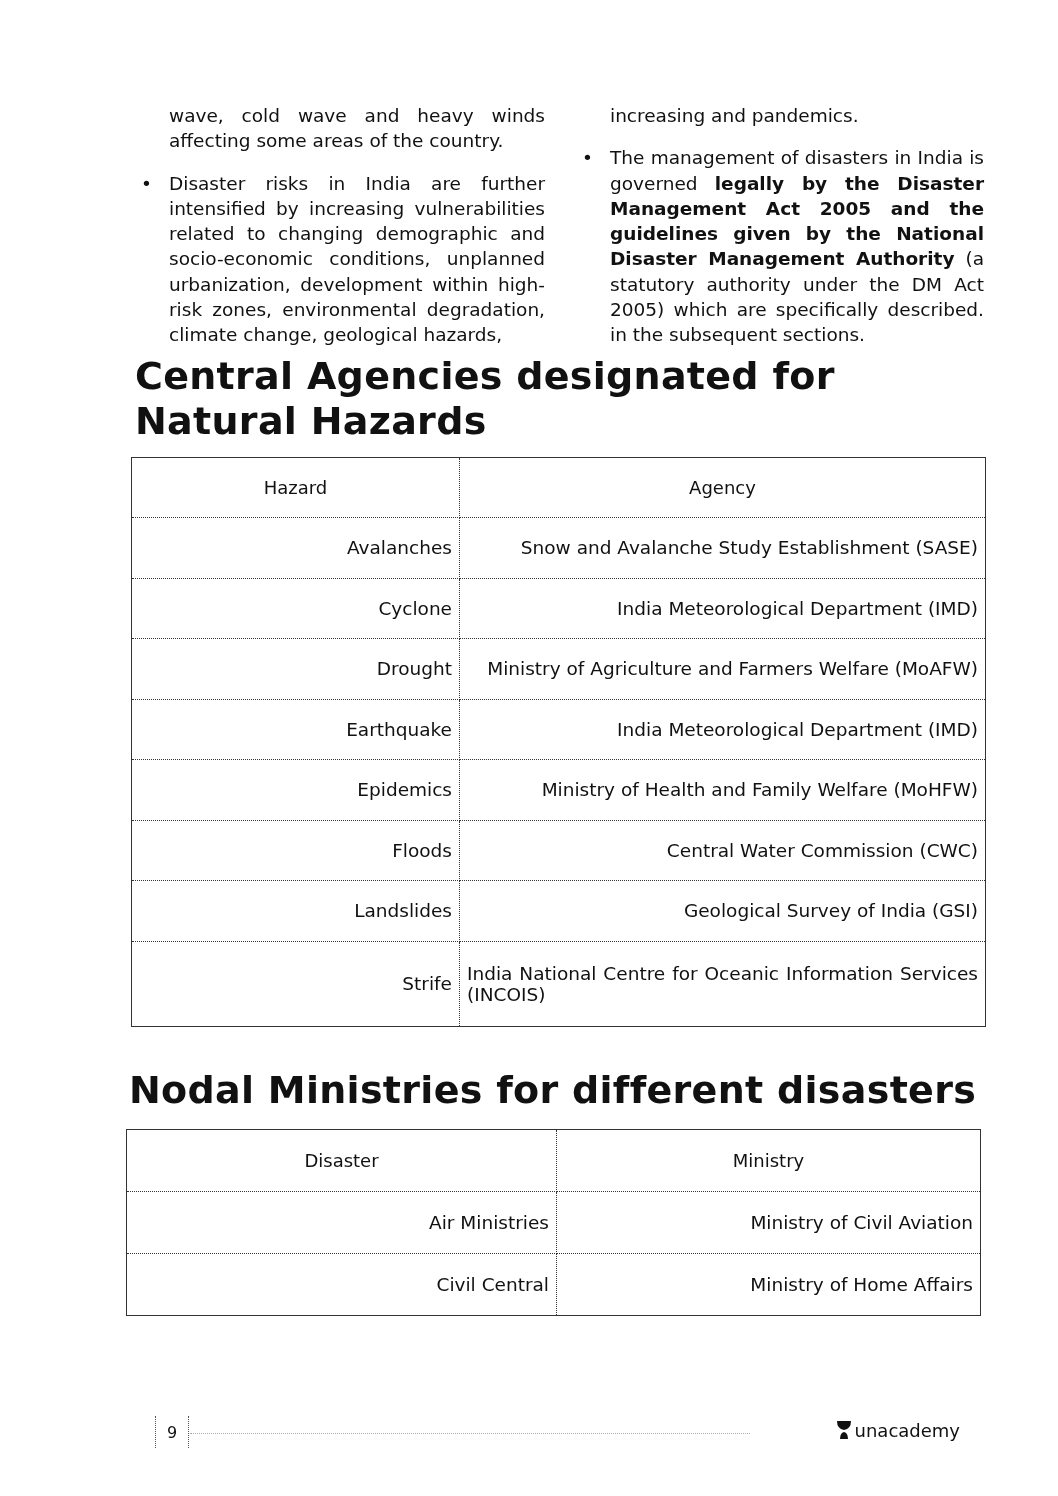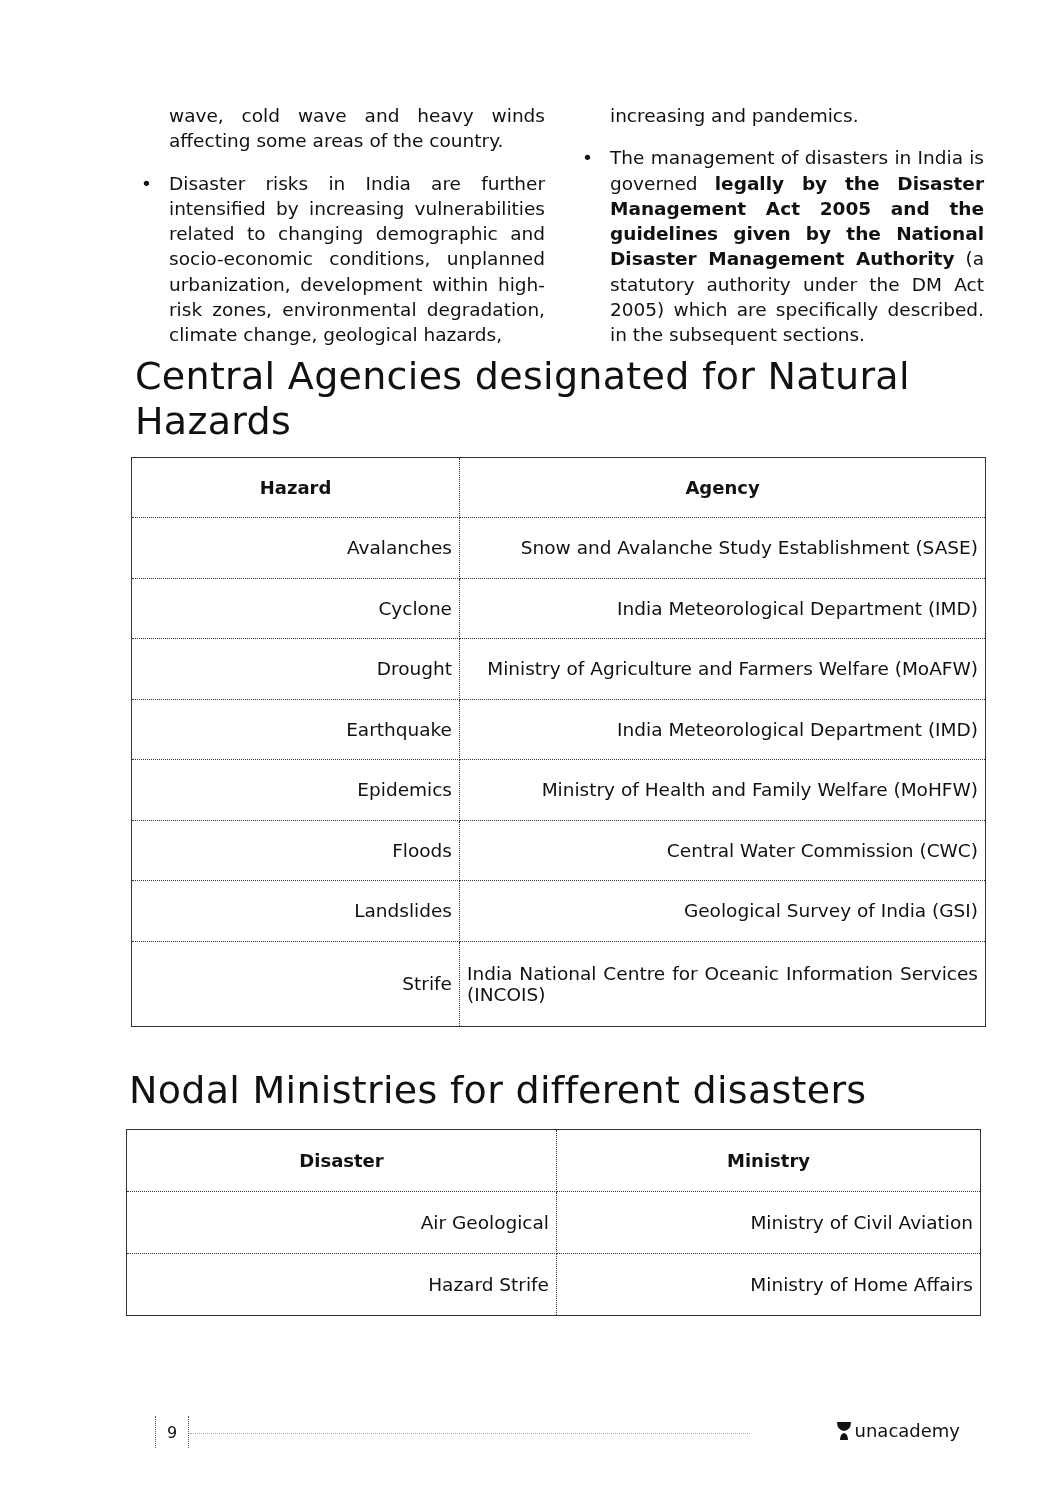--- a/index.html
+++ b/index.html
@@ -6,41 +6,41 @@
   body { width: 1058px; height: 1496px; position: relative; overflow: hidden;
          font-family: "DejaVu Sans", sans-serif; color: #111; }
   .col { position: absolute; font-size: 18.5px; line-height: 25.3px; text-align: justify; }
   .col p { margin: 4px; }
   .bullet { position: relative; padding-left: 0; }
   .bullet .dot { position: absolute; left: -28px; top: 0; }
   #col-left { left: 165px; top: 99px; width: 384px; }
   #col-right { left: 606px; top: 99px; width: 382px; }
   .gap { height: 9px; }
   b { font-weight: bold; }
-  h1 { position: absolute; margin: 0; font-weight: normal; font-size: 38px; line-height: 45px;
+  h1 { position: absolute; margin: 0; font-weight: bold; font-size: 38px; line-height: 45px;
        letter-spacing: 0.3px; }
   #h1 { left: 135px; top: 354px; width: 860px; }
   #h2 { left: 129px; top: 1068px; width: 900px; }
   table { position: absolute; border-collapse: collapse; font-size: 18.5px; }
   td, th { border: 1px dotted #333; padding: 0 7px; text-align: right; vertical-align: middle; }
-  th { font-weight: bold; text-align: center; font-size: 18px; }
+  th { font-weight: normal; text-align: center; font-size: 18px; }
   #t1 { left: 131px; top: 457px; width: 855px; border: 1.5px solid #333; }
   #t1 td:first-child, #t1 th:first-child { width: 313px; }
   #t1 tr { height: 60.5px; }
   #t1 tr.tall { height: 85px; }
   #t1 tr.head { height: 60px; }
   #t2 { left: 126px; top: 1129px; width: 855px; border: 1.5px solid #333; }
   #t2 td:first-child, #t2 th:first-child { width: 415px; }
   #t2 tr { height: 62px; }
   #footer { position: absolute; left: 130px; top: 1416px; width: 830px; height: 34px; }
   #pagenum { position: absolute; left: 25px; top: 0; width: 32px; height: 32px;
              border-left: 1px dotted #555; border-right: 1px dotted #555;
              font-size: 16px; text-align: center; line-height: 34px; }
   #footer-line { position: absolute; left: 60px; top: 17px; width: 560px; border-top: 1px dotted #aaa; }
-  #brand { position: absolute; right: 0; top: 4px; font-size: 18px; display: flex; align-items: center; gap: 3px; }
+  #brand { position: absolute; right: 0; top: 4px; font-size: 18px; display: flex; align-items: flex-start; gap: 3px; }
   #brand svg { width: 16px; height: 20px; }
 </style>
 </head>
 <body>
 
 <div id="col-left" class="col">
   <p>wave, cold wave and heavy winds affecting some areas of the country.</p>
   <div class="gap"></div>
   <p class="bullet">
     <span class="dot">•</span>
@@ -102,25 +102,25 @@
 
 <h1 id="h2">Nodal Ministries for different disasters</h1>
 
 <table id="t2">
   <tbody>
       <tr>
     <th>Disaster</th>
     <th>Ministry</th>
   </tr>
   <tr>
-    <td>Air Geological</td>
+    <td>Air Ministries</td>
     <td>Ministry of Civil Aviation</td>
   </tr>
   <tr>
-    <td>Hazard Strife</td>
+    <td>Civil Central</td>
     <td>Ministry of Home Affairs</td>
   </tr>
 </tbody>
   </table>
 
 <div id="footer">
   <div id="pagenum">9</div>
   <div id="footer-line"></div>
   <div id="brand">
     <svg viewBox="0 0 16 20">

